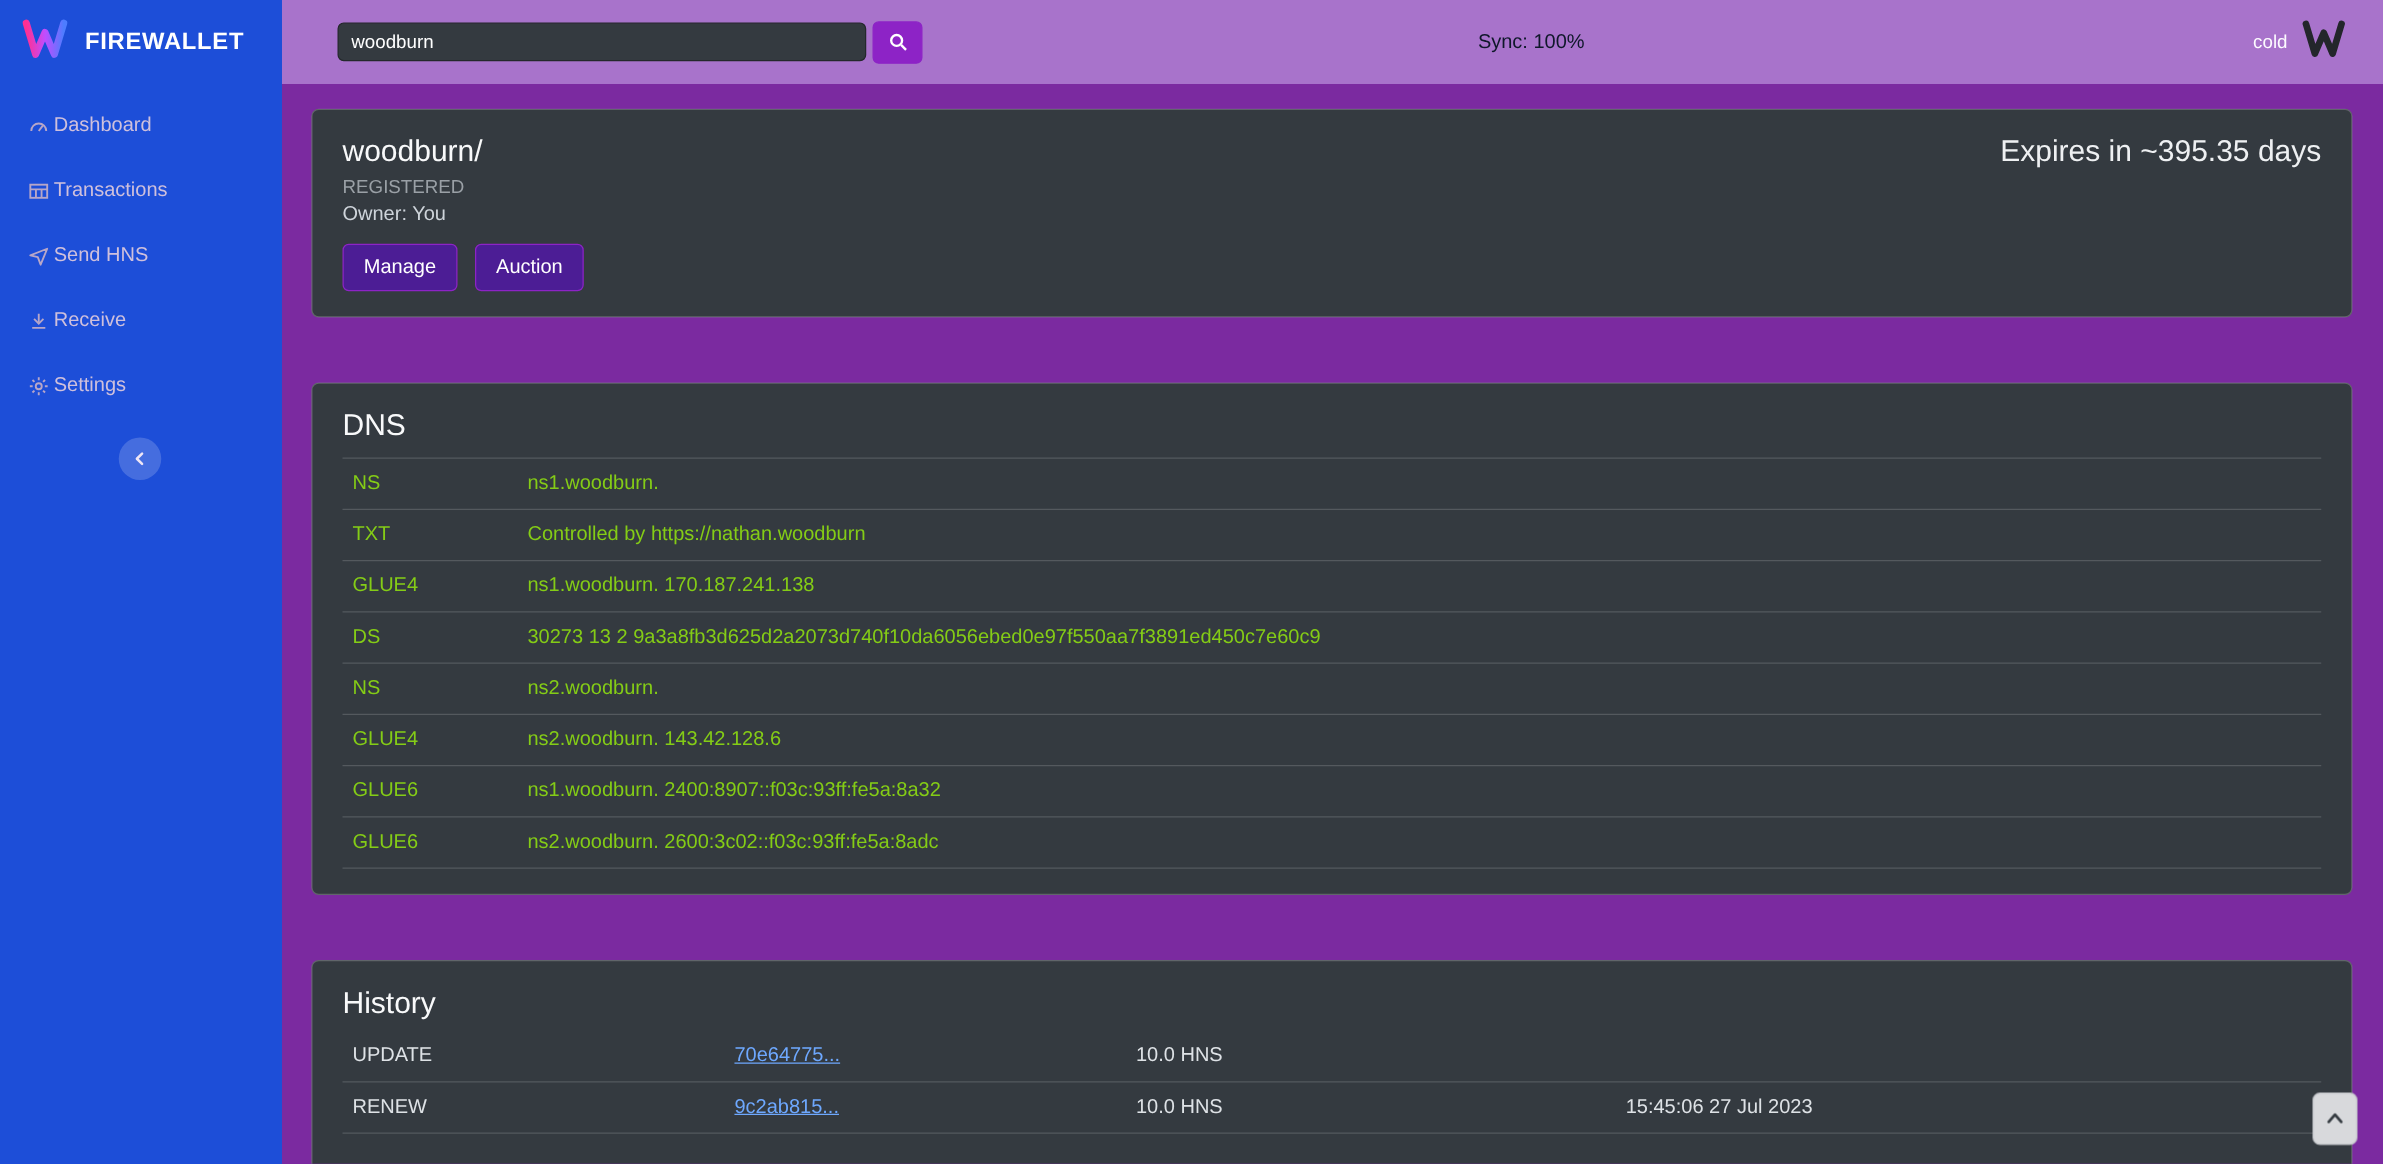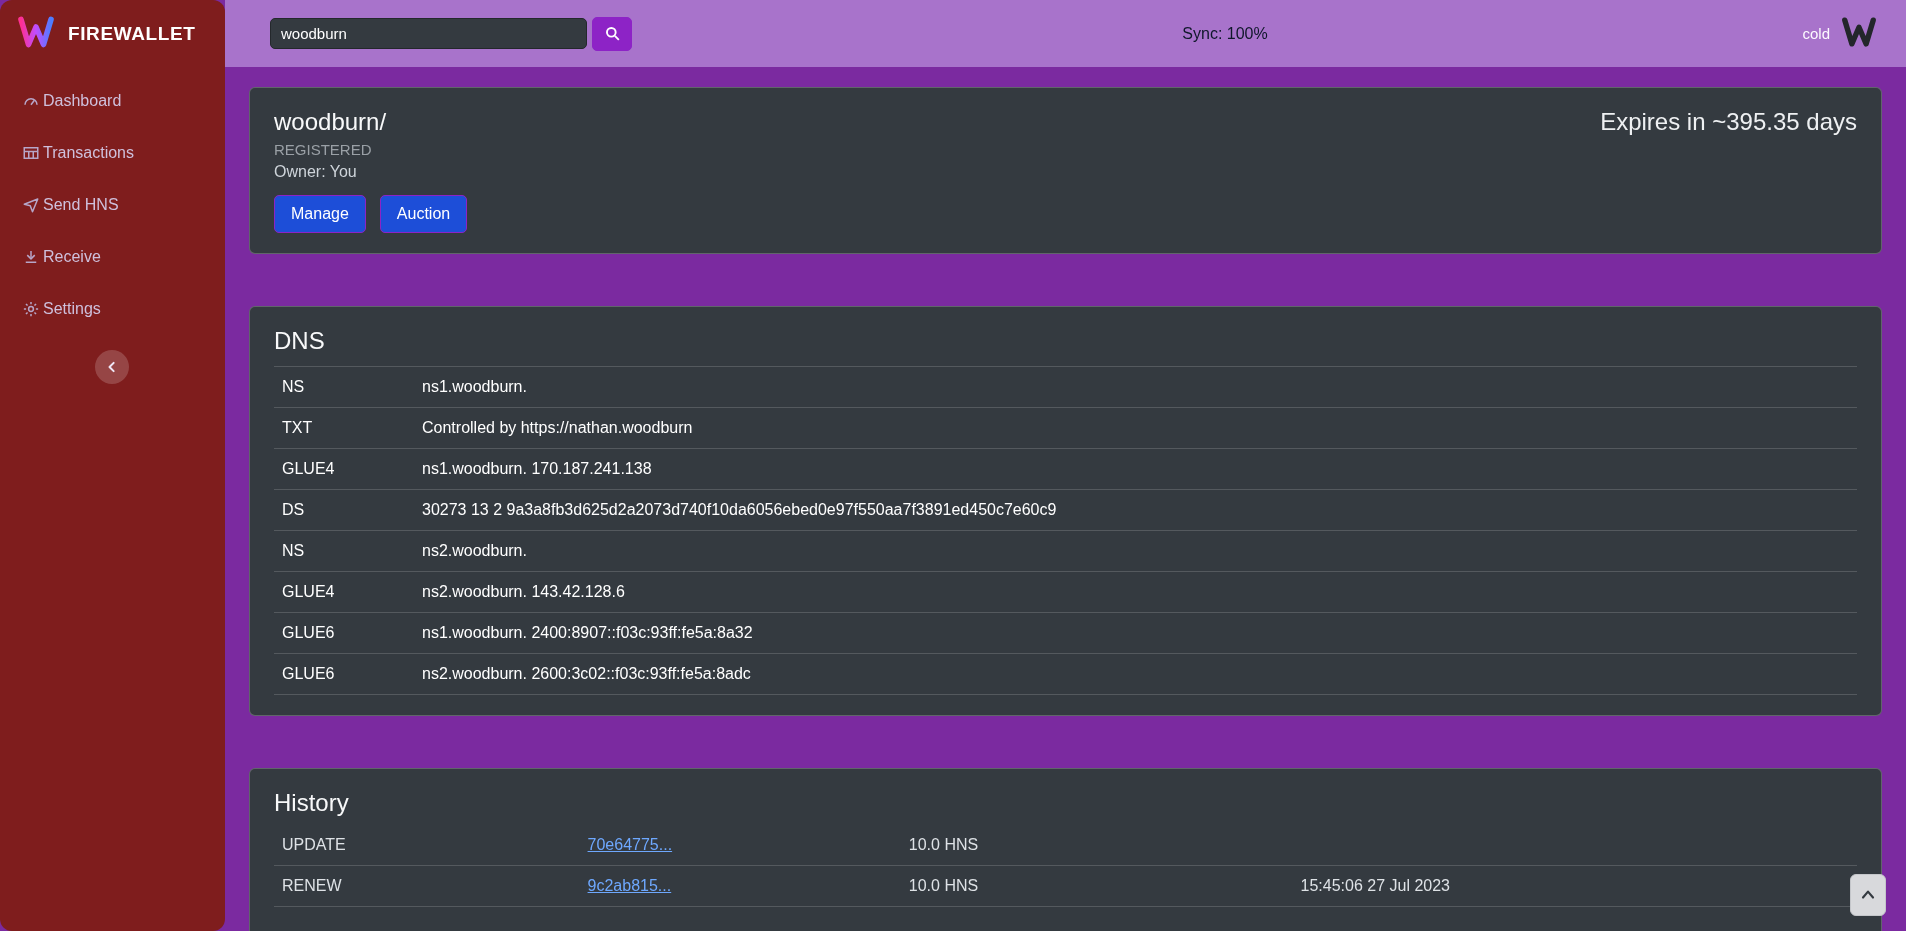--- a/index.html
+++ b/index.html
@@ -9,21 +9,21 @@
     background:#7b2aa0;
     font-family:"Liberation Sans", sans-serif;
     overflow:hidden;
     position:relative;
     color:#dee2e6;
   }
 
   
   .sidebar {
     position:fixed; left:0; top:0; width:225px; height:100%;
-    background:#7f1d1d; z-index:10;border-radius:12px;
+    background:#1d4ed8; z-index:10;
   }
   .brand {
     display:flex; align-items:center; gap:12px;
     height:67px; padding:0 16px;
     cursor:pointer;
   }
   .brand svg { width:40px; height:40px; }
   .brand-name {
     color:#ffffff; font-weight:bold; font-size:19px; letter-spacing:0.6px;
   }
@@ -41,21 +41,21 @@
   .collapse-btn svg { width:20px; height:20px; }
 
   
   .topbar {
     position:fixed; left:225px; right:0; top:0; height:67px;
     background:#a873cb; z-index:9;
     display:flex; align-items:center;
   }
   .search-wrap { display:flex; align-items:center; margin-left:45px; }
   .search-input {
-    width:317px; height:31px;
+    width:423px; height:31px;
     background:#343a40; border:1px solid #24282c; border-radius:5px;
     color:#ffffff; padding:3px 10px; font-size:15px;
     font-family:"Liberation Sans", sans-serif;
     outline:none;
   }
   .search-btn {
     width:40px; height:34px; margin-left:5px;
     background:#8d23c6; border:1px solid #8d23c6; border-radius:5px;
     display:flex; align-items:center; justify-content:center; cursor:pointer;
   }
@@ -84,33 +84,33 @@
     position:relative;
     margin-bottom:52px;
   }
   .card-title { font-size:24px; color:#f8f9fa; line-height:1.15; }
 
   
   .domain-status { margin-top:5px; font-size:15px; color:#9aa0a6; }
   .domain-owner  { margin-top:5px; font-size:16px; color:#ced4da; }
   .domain-actions { margin-top:14px; display:flex; gap:14px; }
   .btn-purple {
-    background:#1d4ed8; color:#ffffff; border:1px solid #8d23c6;
+    background:#4c1d95; color:#ffffff; border:1px solid #8d23c6;
     border-radius:5px; font-size:16px; padding:9px 16px; height:38px;
     font-family:"Liberation Sans", sans-serif; cursor:pointer;
   }
   .expires { position:absolute; top:20px; right:24px; font-size:24px; color:#eef0f2; }
 
   
   .dns-table { margin-top:12px; border-top:1px solid rgba(255,255,255,0.16); }
   .dns-row {
     display:flex; align-items:flex-start;
     padding:11px 8px;
     border-bottom:1px solid rgba(255,255,255,0.16);
-    font-size:16px; color:#ffffff;
+    font-size:16px; color:#84cc16;
   }
   .dns-type { width:140px; flex:0 0 140px; }
   .dns-value { flex:1; }
 
   
   .history-card { margin-bottom:0; padding-bottom:40px; }
   .history-table { margin-top:8px; }
   .h-row { display:flex; align-items:center; font-size:16px; }
   .h-head {
     font-weight:bold; color:#f1f3f5;

